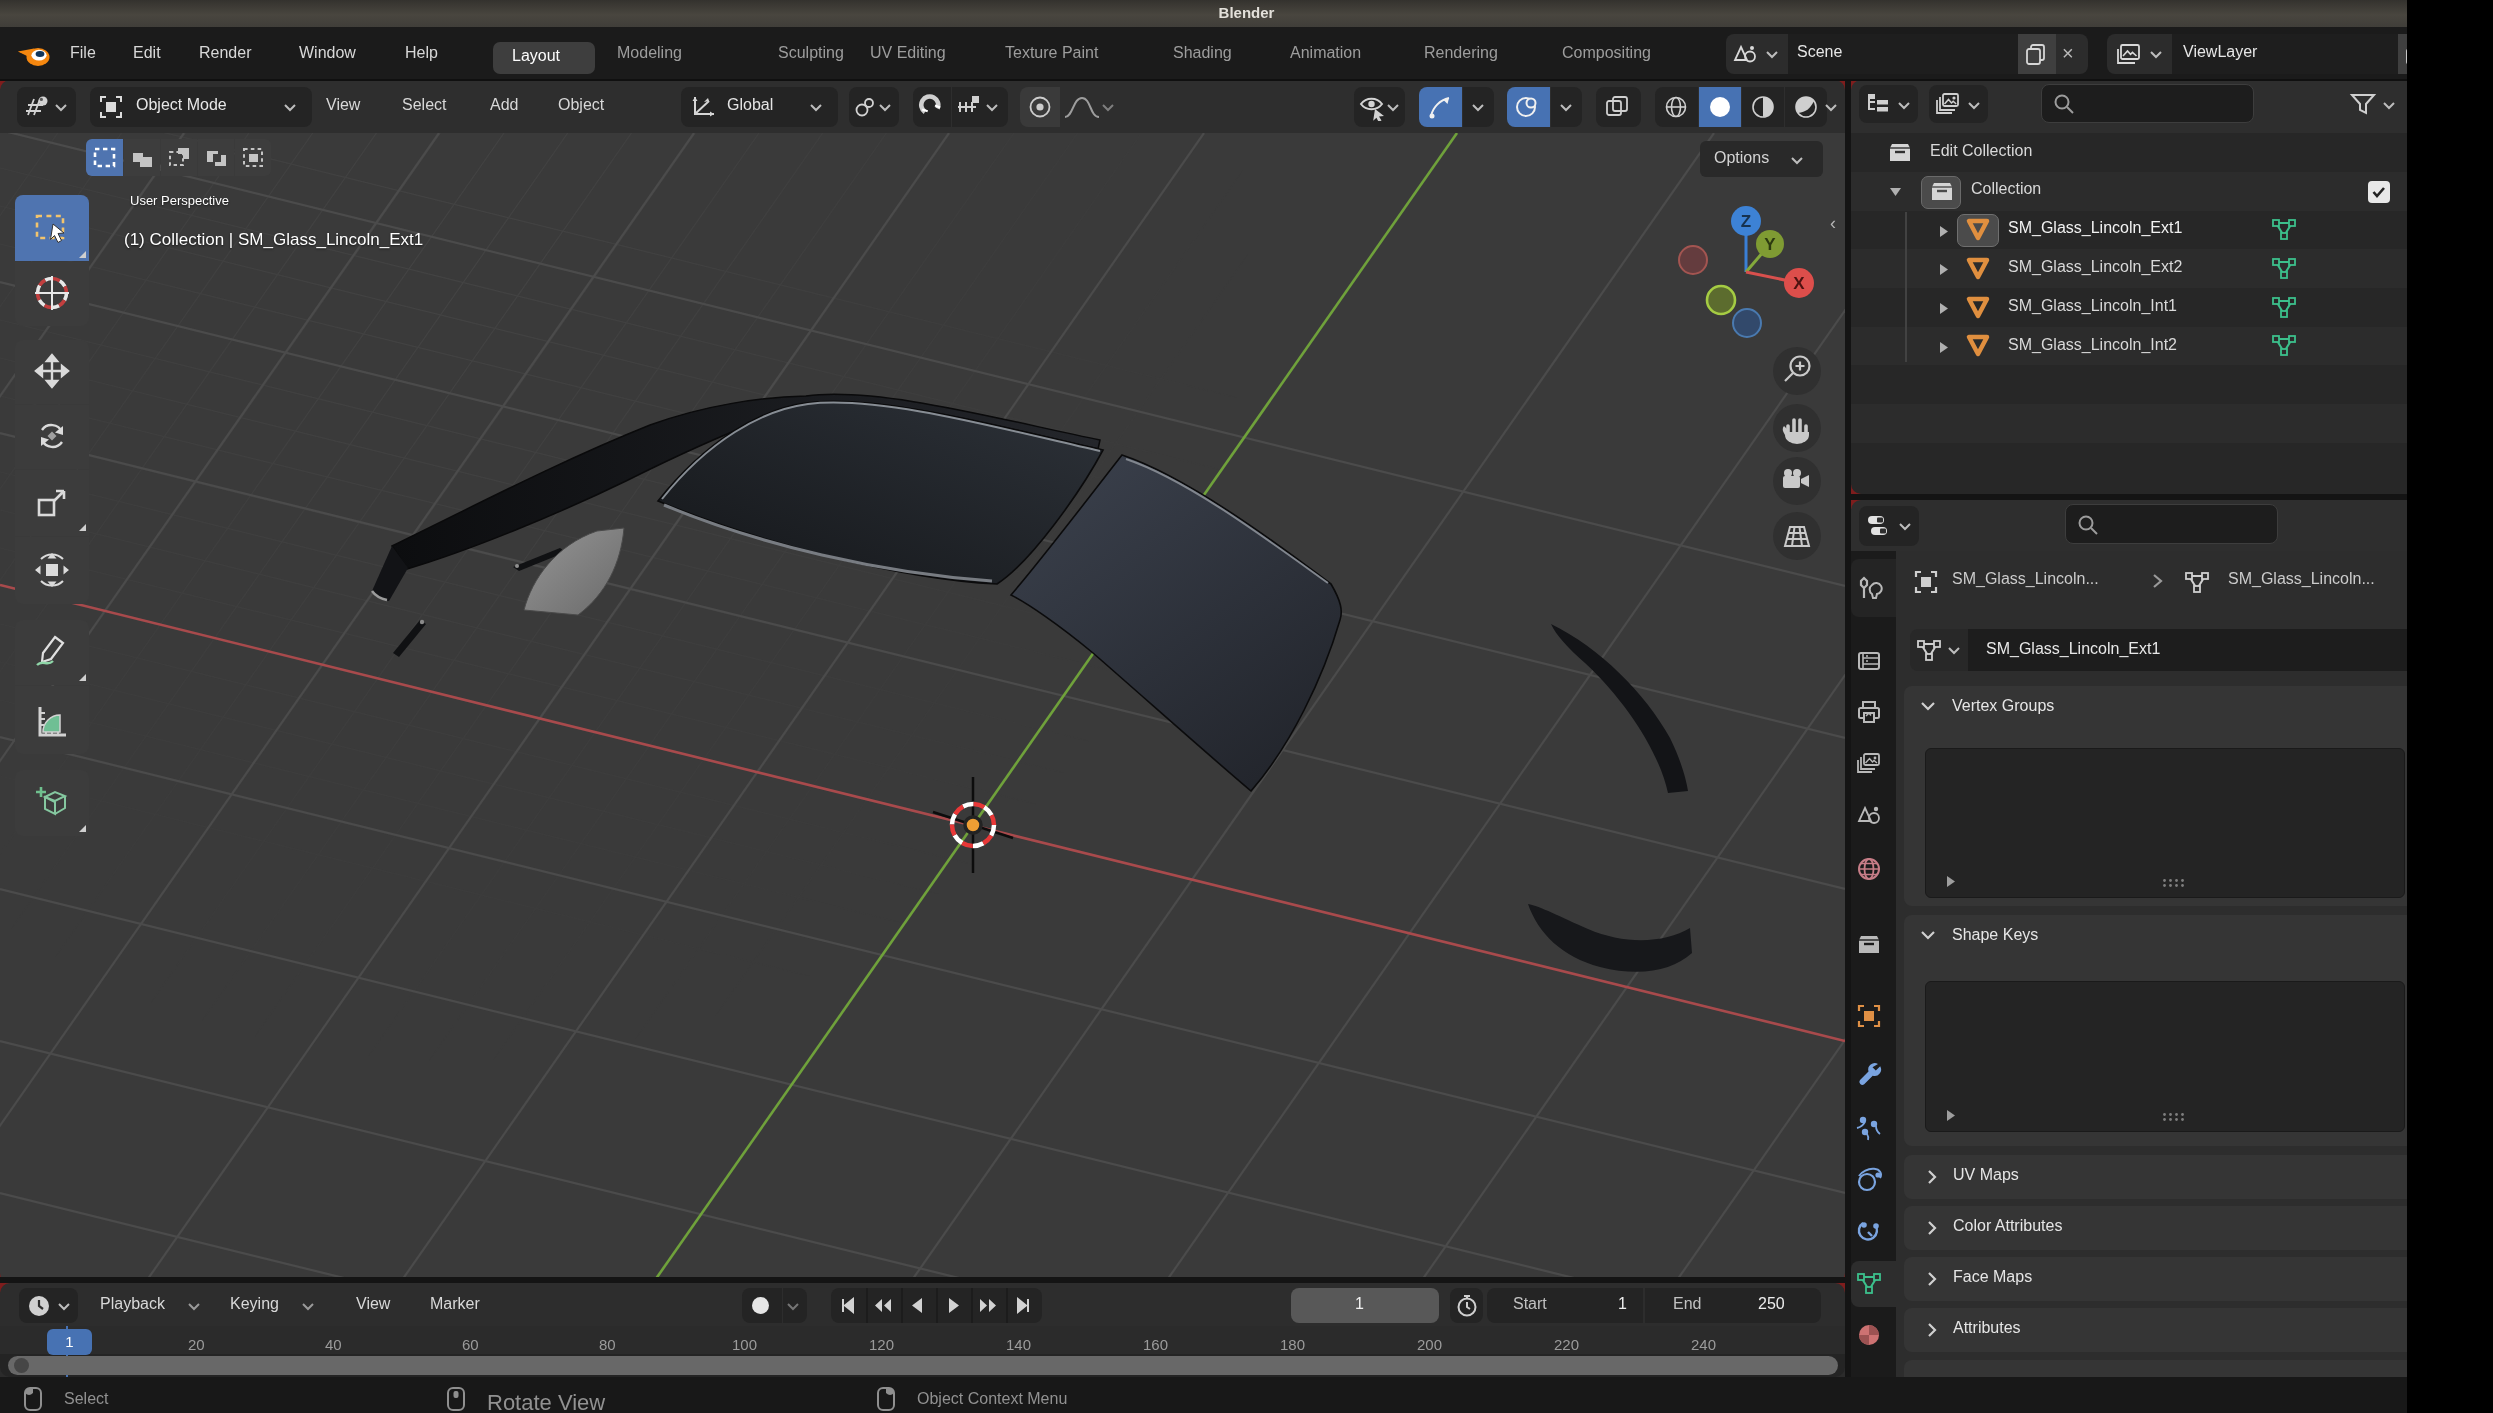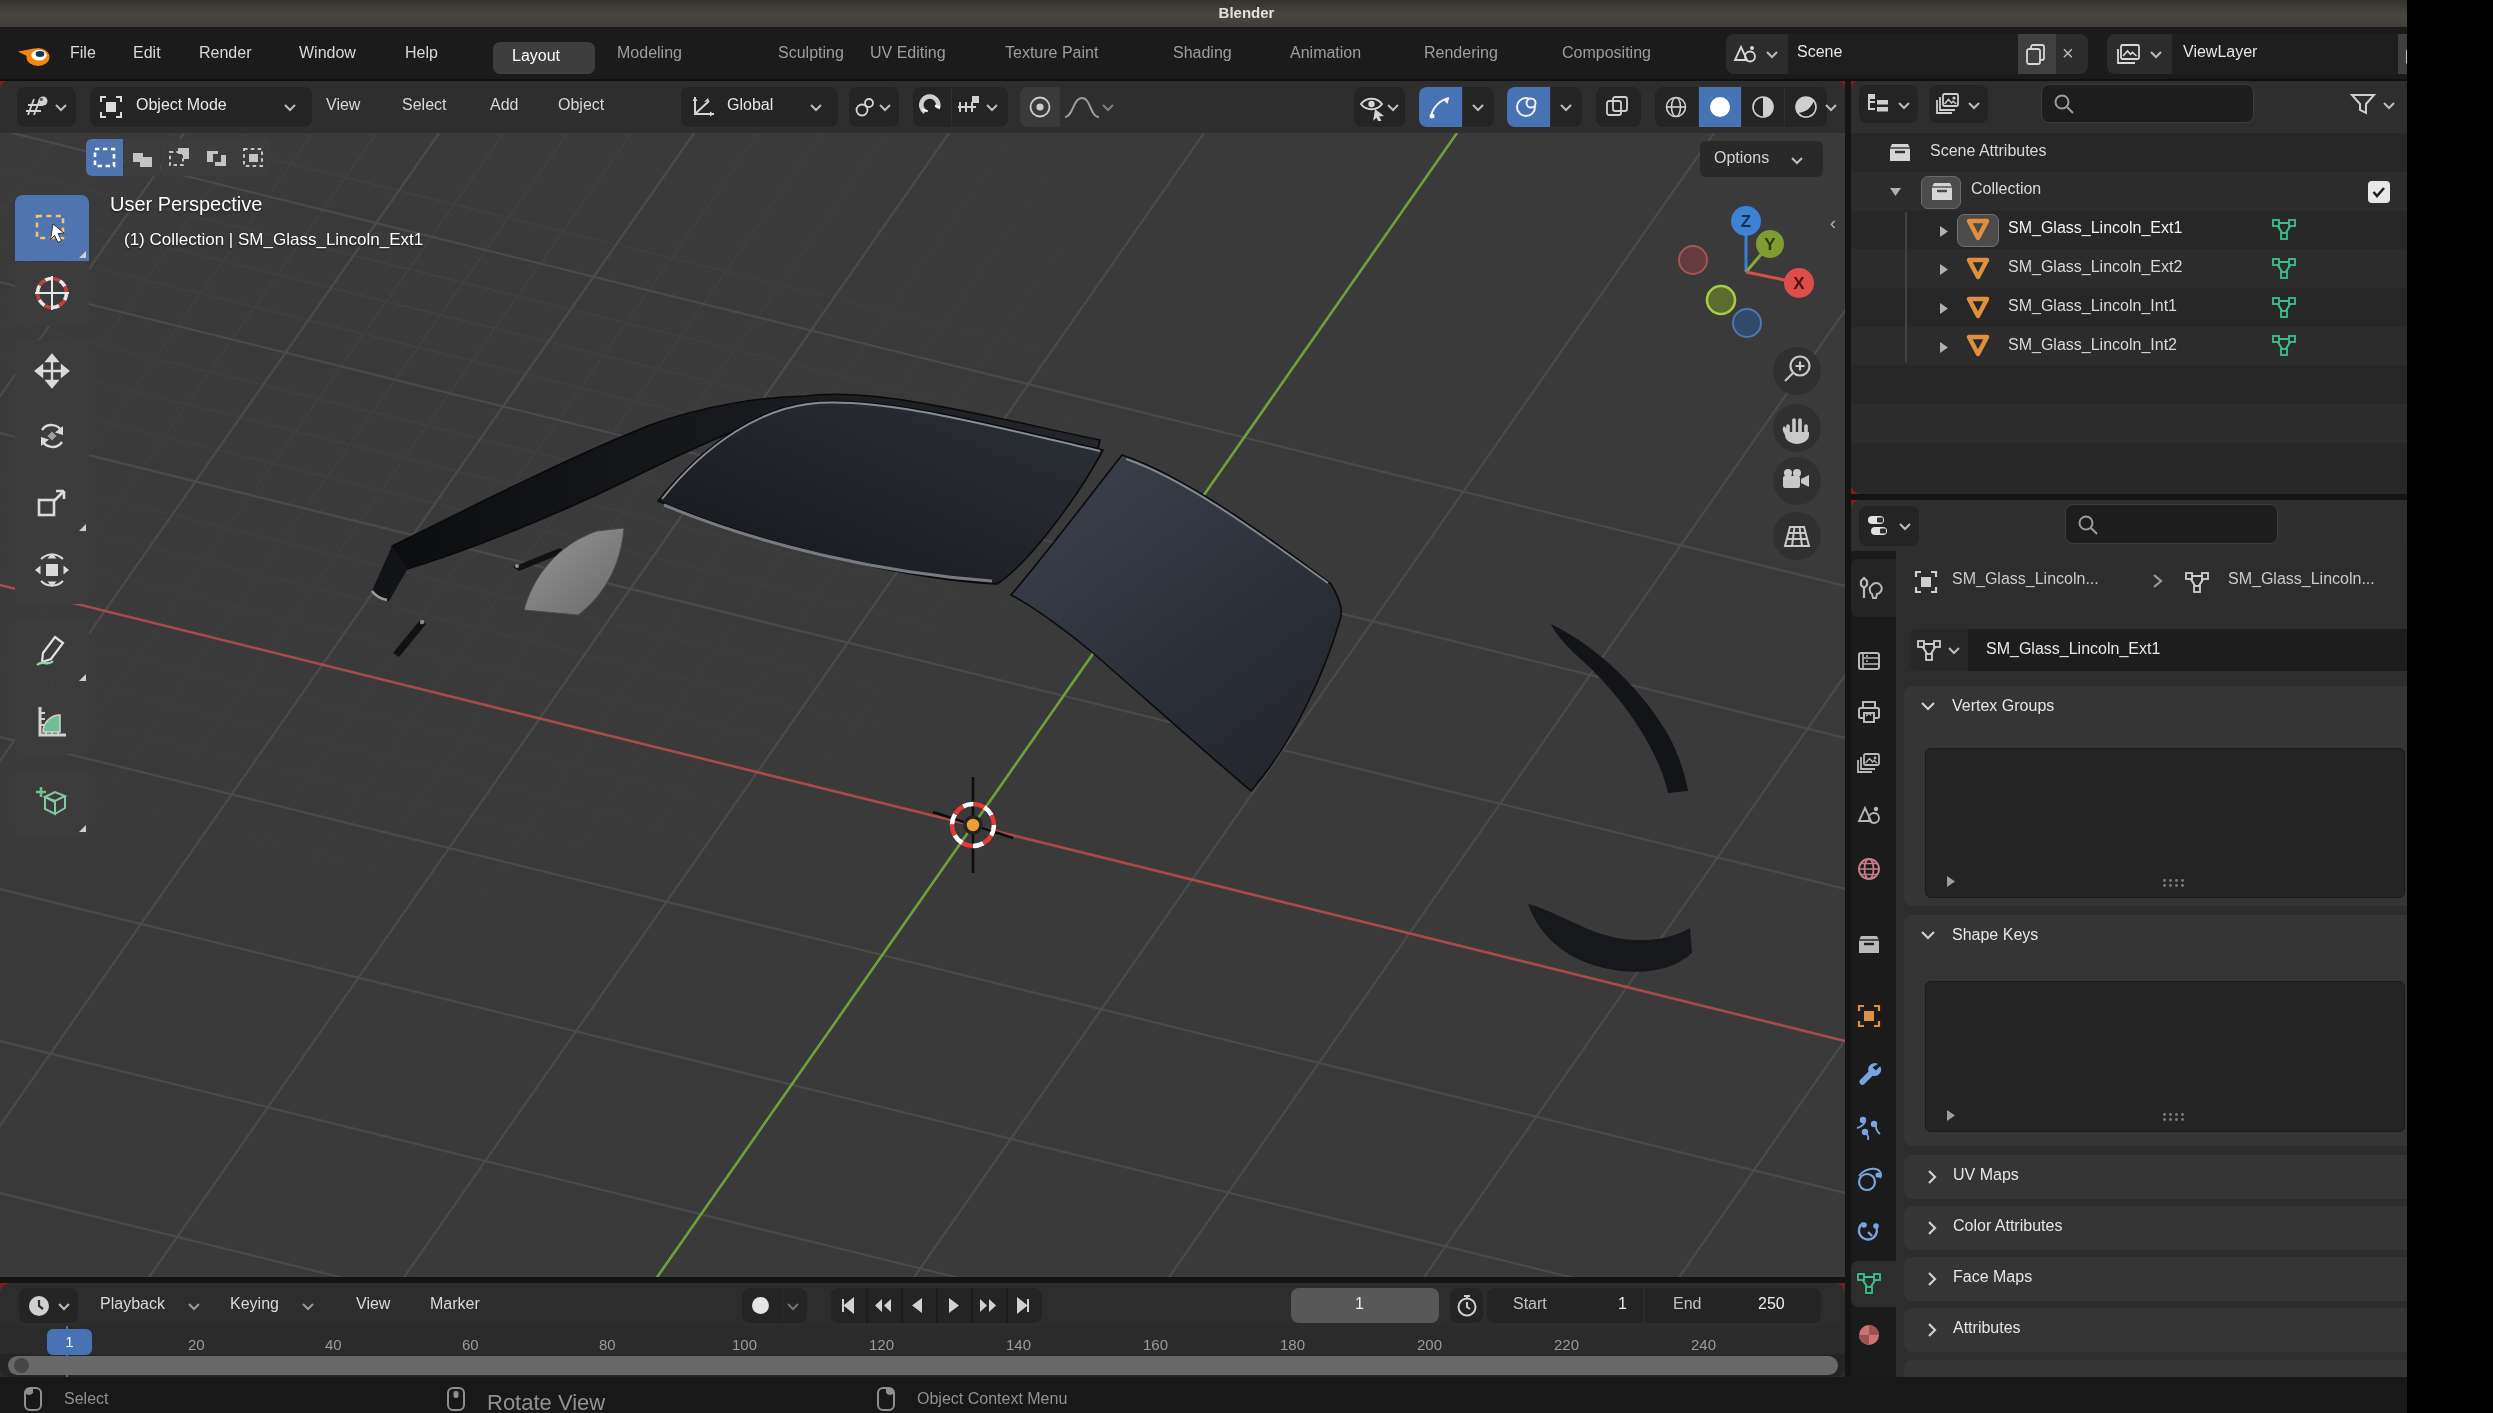--- a/index.html
+++ b/index.html
@@ -406,21 +406,21 @@
       </svg>
     <svg class="abs" style="left:204px;top:12px;" width="25" height="25" viewBox="0 0 25 25">
         <path d="M3 6 h11 v4 h8 v11 h-11 v-4 h-8 Z" fill="#c4c4c4"></path>
         <rect x="9" y="9" width="8" height="8" fill="#3d3d3d"></rect>
       </svg>
     <svg class="abs" style="left:241px;top:12px;" width="25" height="25" viewBox="0 0 25 25">
         <rect x="3" y="4" width="18" height="17" fill="none" stroke="#c4c4c4" stroke-width="2" stroke-dasharray="3.6 3.2"></rect>
         <rect x="8" y="9" width="9" height="8" fill="#c4c4c4"></rect>
       </svg>
 
-    <div class="abs" style="left:110px;top:60px;color:#ffffff;font-size:20px;text-shadow:0 1px 2px rgba(0,0,0,.6);">User Perspective</div>
+    <div class="abs" style="left:130px;top:60px;color:#ffffff;font-size:13px;text-shadow:0 1px 2px rgba(0,0,0,.6);">User Perspective</div>
     <div class="abs" style="left:124px;top:97px;color:#ffffff;font-size:17px;text-shadow:0 1px 2px rgba(0,0,0,.6);">(1) Collection | SM_Glass_Lincoln_Ext1</div>
 
     <div class="abs" style="left:1700px;top:8px;width:123px;height:36px;background:#292929;border-radius:6px;"></div>
     <div class="abs" style="left:1714px;top:16px;color:#d4d4d4;font-size:16px;">Options</div>
     <svg class="abs" style="left:1789px;top:21px;" width="16" height="12" viewBox="0 0 16 12">
         <path d="M3 4 L8 9 L13 4" stroke="#bdbdbd" stroke-width="2" fill="none"></path>
       </svg>
 
     <div class="abs" style="left:15px;top:62px;width:74px;height:66px;background:#4f74b0;border-radius:8px 8px 0 0;"></div>
     <div class="abs" style="left:15px;top:129px;width:74px;height:64px;background:#3c3c3c;border-radius:0 0 8px 8px;"></div>
@@ -623,21 +623,21 @@
     <circle cx="21.5" cy="7.5" r="5.5" fill="#454545"></circle>
     <path d="M21.5 4 v7 M18 7.5 h7" stroke="#e0e0e0" stroke-width="1.8"></path>
   </svg>
 
   <svg class="abs" style="left:1886px;top:140px;" width="28" height="26" viewBox="0 0 28 26">
     <path d="M4 8 h20 v13 h-20 Z" fill="#d5d5d5"></path>
       <path d="M4 8 l2 -4 h16 l2 4" fill="#d5d5d5"></path>
     <path d="M9 12 h10" stroke="#303030" stroke-width="2.4"></path>
       <path d="M4 8 h20" stroke="#303030" stroke-width="1.4"></path>
   </svg>
-  <div class="abs txt" style="left:1930px;top:142px;color:#d9d9d9;">Scene Attributes</div>
+  <div class="abs txt" style="left:1930px;top:142px;color:#d9d9d9;">Edit Collection</div>
   <svg class="abs" style="left:1888px;top:185px;" width="15" height="13" viewBox="0 0 15 13">
       <path d="M2 3 h11 l-5.5 8 Z" fill="#b0b0b0"></path>
     </svg>
   <div class="abs" style="left:1921px;top:176px;width:40px;height:33px;background:#4b4b4b;border-radius:7px;border:1px solid #6a6a6a;box-sizing:border-box;"></div>
   <svg class="abs" style="left:1928px;top:179px;" width="28" height="26" viewBox="0 0 28 26">
     <path d="M4 8 h20 v13 h-20 Z" fill="#d5d5d5"></path>
       <path d="M4 8 l2 -4 h16 l2 4" fill="#d5d5d5"></path>
     <path d="M9 12 h10" stroke="#4b4b4b" stroke-width="2.4"></path>
       <path d="M4 8 h20" stroke="#4b4b4b" stroke-width="1.4"></path>
   </svg>

